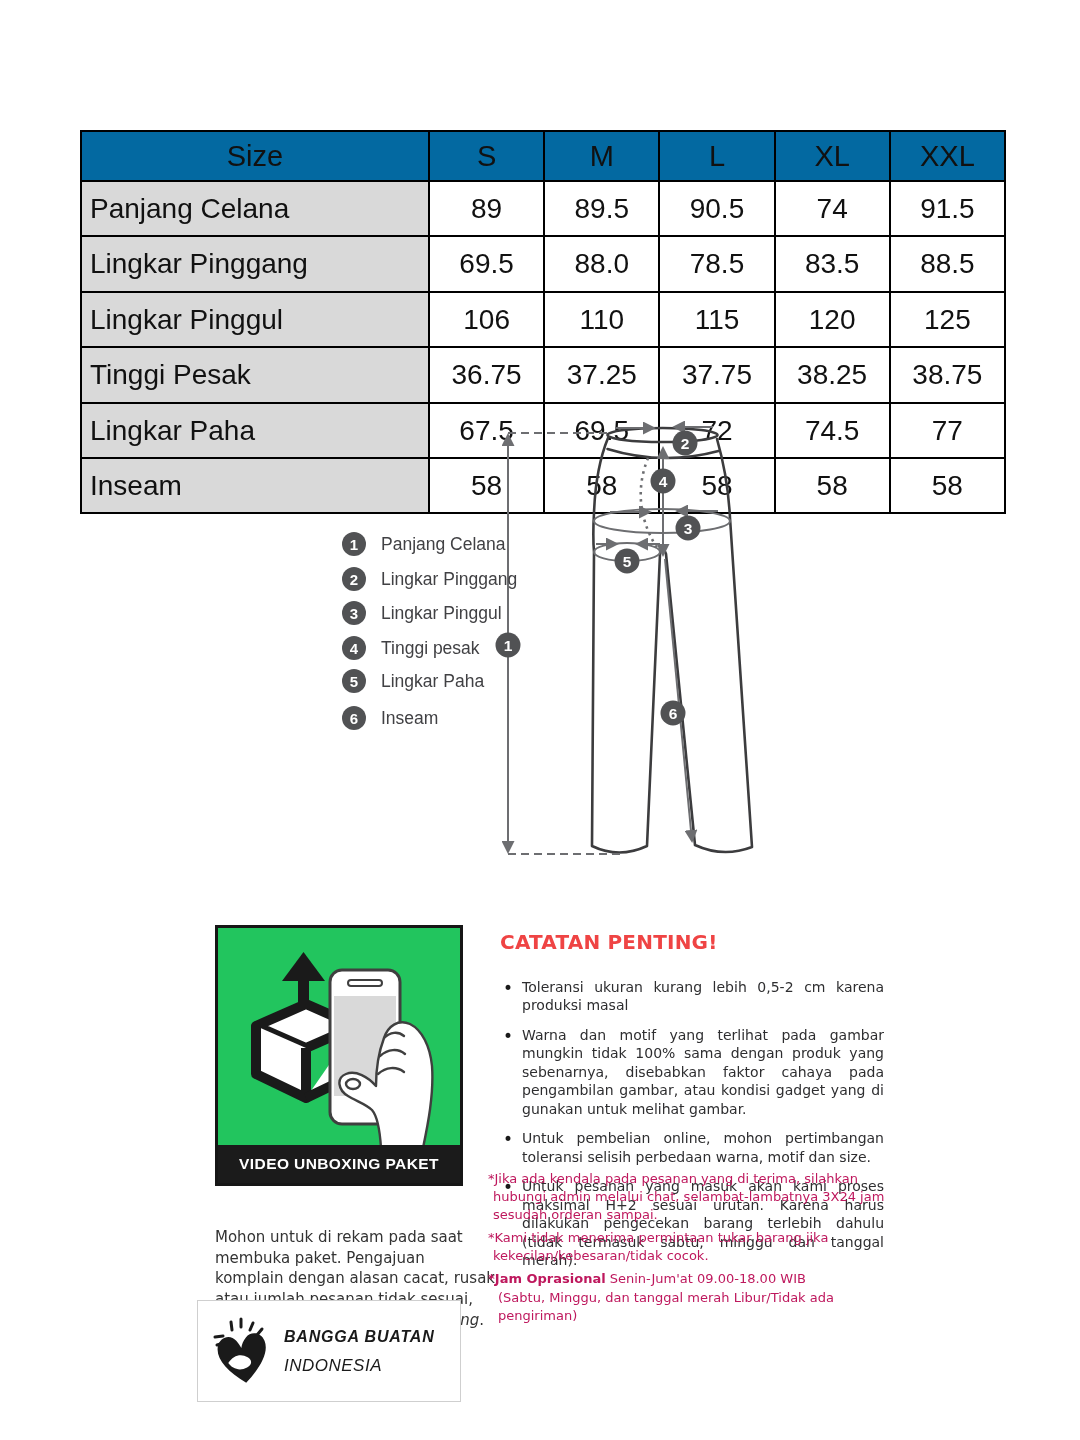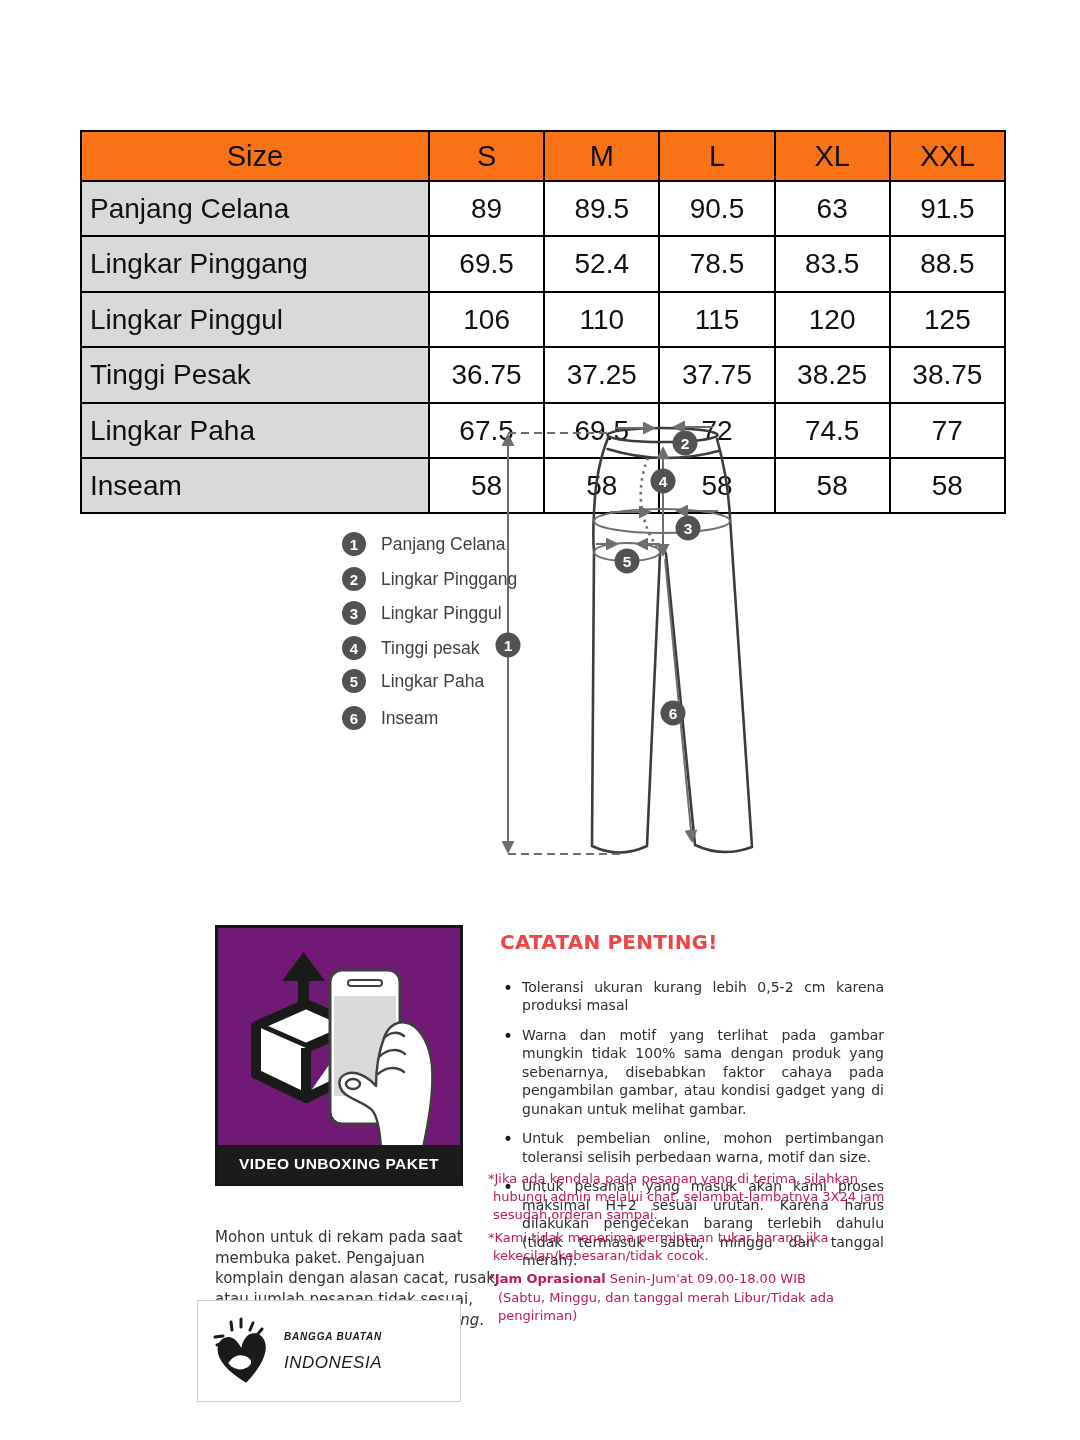--- a/index.html
+++ b/index.html
@@ -7,37 +7,37 @@
         font-family:"Liberation Sans",sans-serif;color:#111;}
 
   
   .page-title{position:absolute;left:130px;top:64px;font-size:27px;font-weight:bold;
               letter-spacing:.2px;color:#101010;}
 
   
   table.size-table{position:absolute;left:80px;top:130px;width:926px;border-collapse:collapse;
                    table-layout:fixed;}
   table.size-table th,table.size-table td{border:2px solid #000;line-height:1.05;}
-  table.size-table th{height:46px;font-size:29px;font-weight:400;background:#f97316;text-align:center;}
+  table.size-table th{height:46px;font-size:29px;font-weight:400;background:#0369a1;text-align:center;}
   table.size-table col.c-label{width:348px;}
   td.row-label{background:#d9d9d9;font-size:28px;text-align:left;padding:2px 4px 2px 8px;height:33px;}
   td.row-val{font-size:28px;text-align:center;padding:12px 0;background:#fff;}
 
   
   .diagram{position:absolute;left:330px;top:418px;width:460px;height:458px;}
   .legend-item{position:absolute;display:flex;align-items:center;}
   .lg-badge{width:24px;height:24px;border-radius:50%;background:#515254;color:#fff;
             font-weight:bold;font-size:15px;display:flex;align-items:center;justify-content:center;
             flex:0 0 24px;}
   .lg-label{margin-left:15px;font-size:17.5px;color:#414144;}
   .diagram svg{position:absolute;left:0;top:0;}
 
   
   .unbox-box{position:absolute;left:215px;top:925px;width:248px;height:261px;
-             border:3px solid #161616;box-sizing:border-box;background:#701a75;}
+             border:3px solid #161616;box-sizing:border-box;background:#22c55e;}
   .unbox-banner{position:absolute;left:0;bottom:0;width:100%;height:38px;background:#1b1b1b;
                 color:#fff;display:flex;align-items:center;justify-content:center;
                 font-size:15.5px;font-weight:bold;letter-spacing:.4px;}
   .unbox-note{position:absolute;left:215px;top:1212px;width:280px;font-size:15px;line-height:1.38;
               color:#333;font-family:"DejaVu Sans","Liberation Sans",sans-serif;}
 
   
   .notes-heading{position:absolute;left:500px;top:930px;font-size:20px;font-weight:bold;
                  color:#ef4444;letter-spacing:.2px;
                  font-family:"DejaVu Sans","Liberation Sans",sans-serif;}
@@ -50,21 +50,21 @@
              color:#be185d;font-family:"DejaVu Sans","Liberation Sans",sans-serif;}
   .footnotes p{margin:0 0 5px;text-indent:-5px;padding-left:5px;}
   .footnotes p.fn-sub{margin-top:-4px;padding-left:10px;text-indent:0;}
   .fn-bold{font-weight:bold;}
 
   
   .brand-box{position:absolute;left:197px;top:1300px;width:264px;height:102px;background:#fff;
              border:1px solid #cfcfcf;box-sizing:border-box;display:flex;align-items:center;
              padding-left:12px;}
   .brand-text{margin-left:8px;color:#1a1a1a;font-style:italic;line-height:1;}
-  .brand-line1{font-size:10px;font-weight:700;letter-spacing:.8px;}
+  .brand-line1{font-size:16px;font-weight:700;letter-spacing:.8px;}
   .brand-line2{font-size:17px;font-weight:400;letter-spacing:.5px;margin-top:12px;}
 </style>
 </head>
 <body>
 
 <div class="page">
 
 
   <table class="size-table">
     <colgroup>
@@ -84,27 +84,27 @@
         <th>XL</th>
         <th>XXL</th>
       </tr>
     </thead>
     <tbody>
       <tr>
         <td class="row-label">Panjang Celana</td>
         <td class="row-val">89</td>
         <td class="row-val">89.5</td>
         <td class="row-val">90.5</td>
-        <td class="row-val">63</td>
+        <td class="row-val">74</td>
         <td class="row-val">91.5</td>
       </tr>
       <tr>
         <td class="row-label">Lingkar Pinggang</td>
         <td class="row-val">69.5</td>
-        <td class="row-val">52.4</td>
+        <td class="row-val">88.0</td>
         <td class="row-val">78.5</td>
         <td class="row-val">83.5</td>
         <td class="row-val">88.5</td>
       </tr>
       <tr>
         <td class="row-label">Lingkar Pinggul</td>
         <td class="row-val">106</td>
         <td class="row-val">110</td>
         <td class="row-val">115</td>
         <td class="row-val">120</td>

